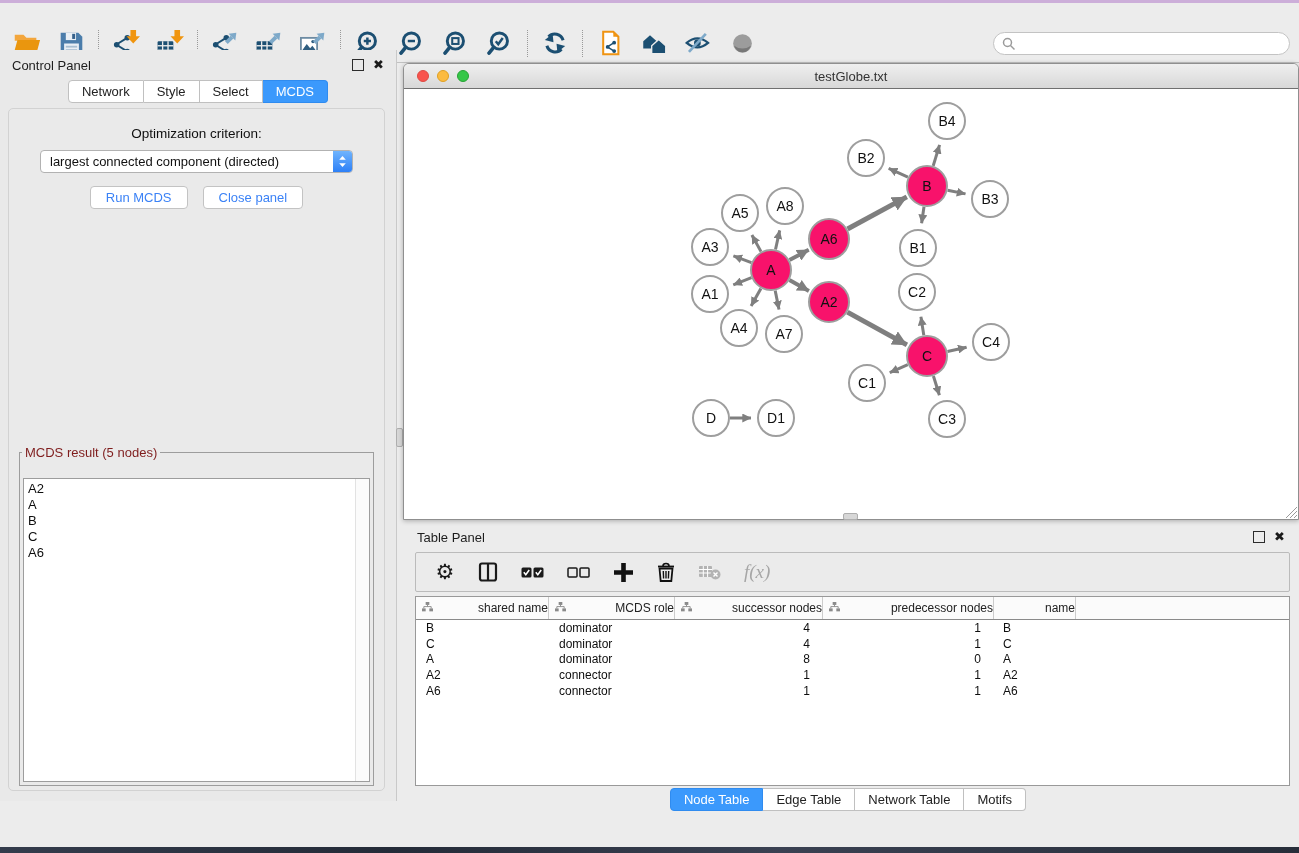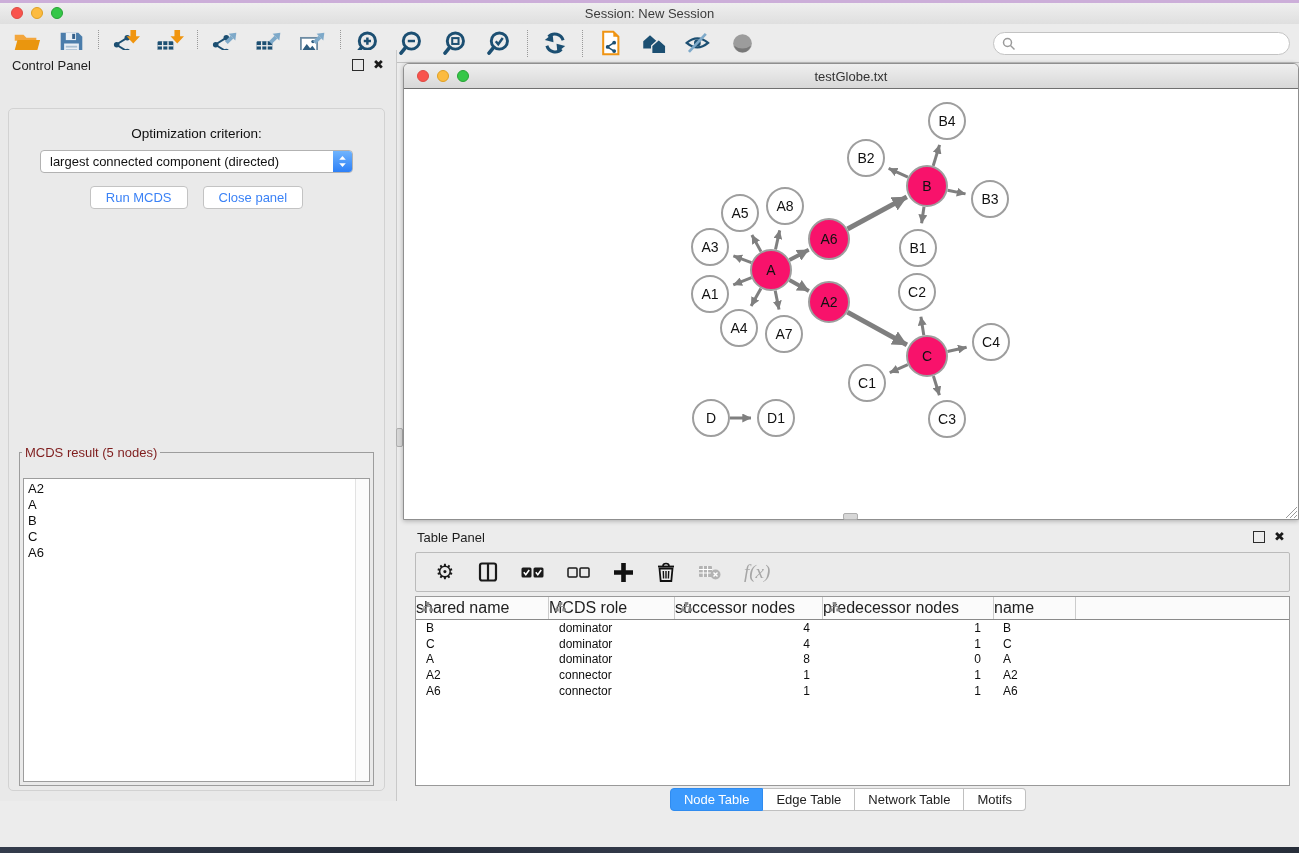--- a/index.html
+++ b/index.html
@@ -64,21 +64,21 @@
   .h-split-handle{position:absolute;left:843px;top:513px;width:15px;height:7px;background:#d7d7d7;border:1px solid #aeaeae;border-radius:2px;box-sizing:border-box;}
   
   .table-panel{position:absolute;left:403px;top:522px;width:896px;height:291px;}
   .tp-toolbar{position:absolute;left:12px;right:9px;top:30px;height:40px;border:1px solid #bbb;background:#ebebeb;border-radius:2px;
               display:flex;align-items:center;gap:23px;padding-left:19px;box-sizing:border-box;}
   .tp-ico{display:flex;align-items:center;justify-content:center;min-width:20px;height:24px;}
   .gear-glyph{font-size:21px;line-height:22px;color:#1a1a1a;font-family:"DejaVu Sans",sans-serif;}
   .fx-glyph{font-family:"Liberation Serif","DejaVu Serif",serif;font-style:italic;font-size:19px;color:#a6a6a6;}
   .tp-table{position:absolute;left:12px;right:9px;top:74px;bottom:27px;background:#fff;border:1px solid #999;box-sizing:border-box;overflow:hidden;}
   .thead{display:flex;height:22px;border-bottom:1px solid #8a8a8a;background:#fbfbfb;}
-  .th{position:relative;display:flex;align-items:center;justify-content:flex-start;font-size:16px;color:#222;
+  .th{position:relative;display:flex;align-items:center;justify-content:flex-end;font-size:12px;color:#222;
       border-right:1px solid #ccc;box-sizing:border-box;}
   .th .hicon{position:absolute;left:6px;top:5px;}
   .th.filler{flex:1;border-right:none;}
   .tr{display:flex;height:15.7px;align-items:center;font-size:12px;color:#0e0e0e;}
   .td{box-sizing:border-box;white-space:nowrap;overflow:hidden;}
   .tp-tabs{position:absolute;left:0;right:6px;bottom:2px;display:flex;justify-content:center;}
   
   .status-bar{position:absolute;left:0;top:813px;right:0;height:34px;background:#ececec;border-top:1px solid #bcbcbc;}
   .list-btn{position:absolute;left:10px;top:7px;width:28px;height:24px;background:#f4f4f4;border:1px solid #a9a9a9;border-radius:2px;
             display:flex;align-items:center;justify-content:center;}
@@ -86,28 +86,20 @@
               display:flex;align-items:center;gap:7px;font-size:13px;color:#111;box-sizing:border-box;}
   .mem-dot{width:12px;height:12px;border-radius:50%;background:#18a62e;}
   .desktop-bottom{position:absolute;left:0;bottom:0;right:0;height:6px;background:linear-gradient(90deg,#343c4c,#242b38 30%,#3a4152 60%,#272e3a);}
 </style>
 </head>
 <body>
 
 <div class="screen">
   <div class="desktop-top"></div>
 
-  <div class="titlebar">
-    <div class="lights">
-      <span class="light red"></span>
-      <span class="light yellow"></span>
-      <span class="light green"></span>
-    </div>
-    <div class="title-text">Session: New Session</div>
-  </div>
 
   <div class="toolbar">
     <div class="tb-group">
       <span class="tb-btn">
         <svg viewBox="0 0 24 22" width="28" height="26">
             <path d="M1.5 4h7.5L11.5 6.5H20V9H1.5z" fill="#f3a63c"></path>
             <path d="M.8 19.5 3.8 8.5h19.4l-3 11z" fill="#ea960e"></path>
           </svg>
       </span>
       <span class="tb-btn">
@@ -283,20 +275,26 @@
   </div>
 
   <div class="control-panel">
     <div class="panel-head">
       <span>Control Panel</span>
       <span class="win-ctl">
         <span class="float-ico"></span>
         <span class="close-ico">✖</span>
       </span>
     </div>
+    <div class="seg-row" id="cp-tabs">
+        <div class="seg">Network</div>
+        <div class="seg">Style</div>
+        <div class="seg">Select</div>
+        <div class="seg active">MCDS</div>
+      </div>
     <div class="cp-content">
       <div class="opt-label">Optimization criterion:</div>
       <div class="mac-select">
         <span>largest connected component (directed)</span>
         <span class="sel-stepper">
           <svg width="9" height="13">
               <path d="M4.5 1 7.8 4.8H1.2z" fill="#fff"></path>
               <path d="M4.5 12 1.2 8.2h6.6z" fill="#fff"></path>
             </svg>
         </span>

